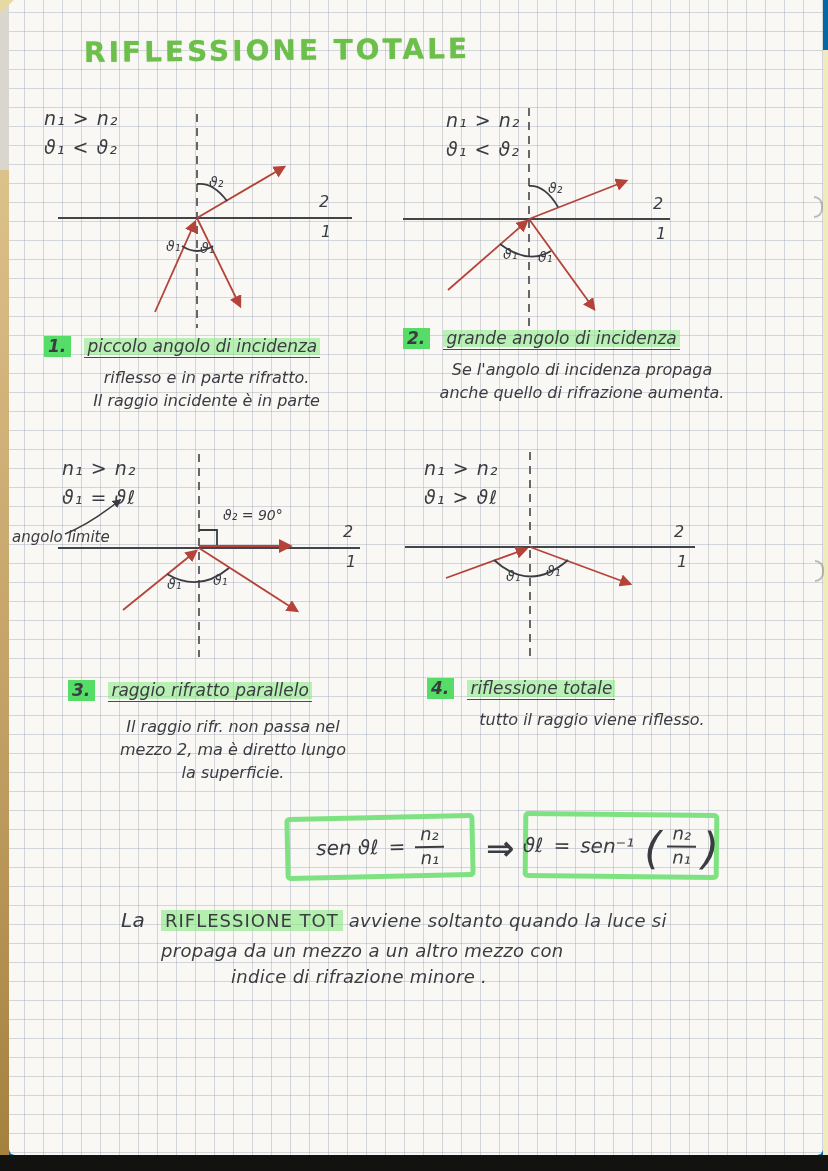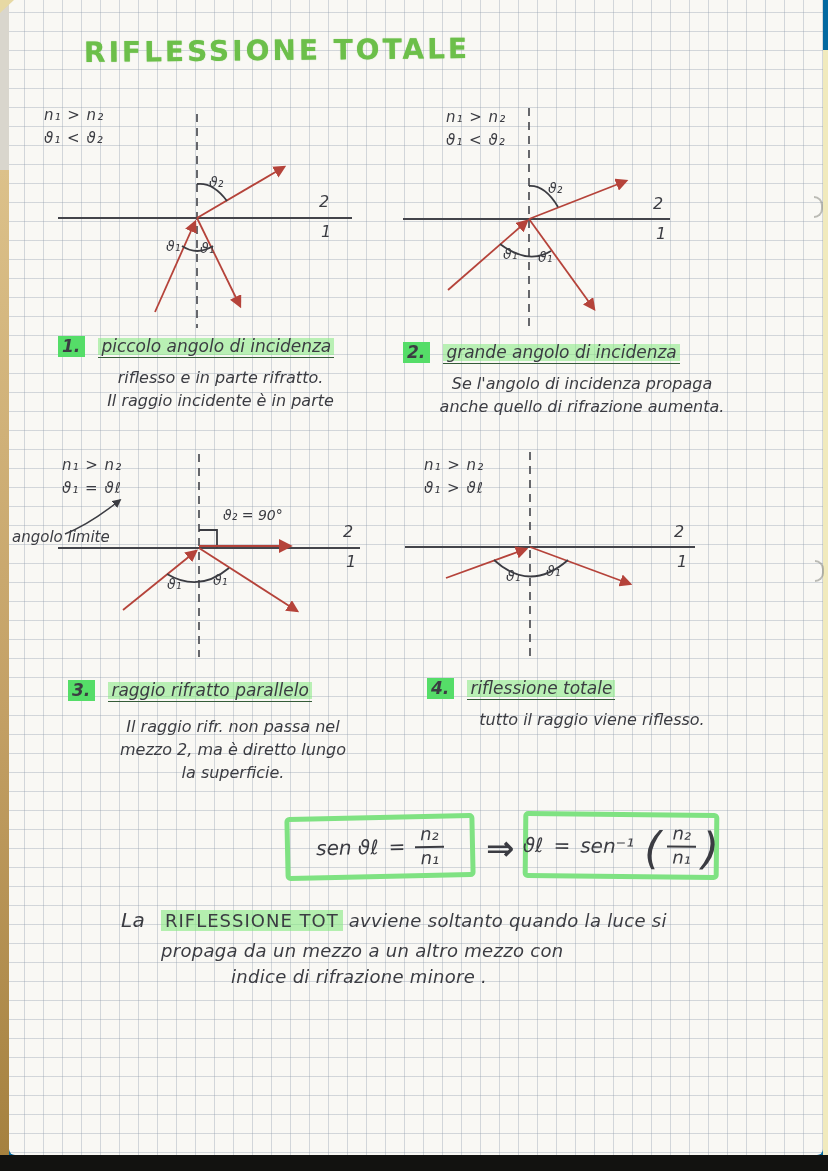--- a/index.html
+++ b/index.html
@@ -27,21 +27,21 @@
     border-radius:0 0 6px 6px; }
 
   .hw { font-style:italic; color:#3b3c42; }
 
   .page-title { position:absolute; left:75px; top:34px; font-size:28px; font-weight:700;
     letter-spacing:3px; color:#6cbf4a; transform:rotate(-.6deg); font-style:normal;
     text-shadow:0 0 1px rgba(108,191,74,.7); }
 
   .diagram { position:absolute; }
   .diagram svg { position:absolute; left:0; top:0; }
-  .cond { position:absolute; font-size:15px; line-height:1.55; letter-spacing:1px; }
+  .cond { position:absolute; font-size:19px; line-height:1.55; letter-spacing:1px; }
   .lbl { position:absolute; font-size:14px; white-space:nowrap; }
   .medlbl { position:absolute; font-size:16px; }
 
   .caption { position:absolute; font-size:16px; }
   .numbadge { display:inline-block; background:#55dd68; padding:0 5px 1px 4px; font-size:17px;
               font-weight:600; margin-right:8px; }
   .cap-head { font-size:17px; font-weight:500;
     background:linear-gradient(rgba(133,233,128,.0) 8%, rgba(133,233,128,.55) 8% 92%, rgba(133,233,128,.0) 92%);
     border-bottom:1.6px solid #355c38; padding:0 3px 1px 3px; }
   .cap-body { margin-top:9px; line-height:1.45; text-align:center; }
@@ -116,32 +116,32 @@
         <div>n₁ &gt; n₂</div>
         <div>ϑ₁ &lt; ϑ₂</div>
       </div>
       <span class="lbl hw" style="left:148px; top:80px;">ϑ₂</span>
       <span class="lbl hw" style="left:103px; top:146px;">ϑ₁</span>
       <span class="lbl hw" style="left:138px; top:149px;">ϑ₁</span>
       <span class="medlbl hw" style="left:253px; top:94px;">2</span>
       <span class="medlbl hw" style="left:256px; top:124px;">1</span>
     </div>
 
-    <div class="caption hw" style="left:49px; top:336px; width:300px;">
+    <div class="caption hw" style="left:35px; top:336px; width:300px;">
       <div>
         <span class="numbadge hw">1.</span>
         <span class="cap-head hw">piccolo angolo di incidenza</span>
       </div>
       <div class="cap-body" style="margin-left:30px; width:265px;">
         <div>riflesso e in parte rifratto.</div>
         <div>Il raggio incidente è in parte</div>
       </div>
     </div>
 
-    <div class="caption hw" style="left:394px; top:342px; width:345px;">
+    <div class="caption hw" style="left:394px; top:328px; width:345px;">
       <div>
         <span class="numbadge hw">2.</span>
         <span class="cap-head hw">grande angolo di incidenza</span>
       </div>
       <div class="cap-body" style="margin-left:14px; width:330px;">
         <div>Se l'angolo di incidenza propaga</div>
         <div>anche quello di rifrazione aumenta.</div>
       </div>
     </div>
 

